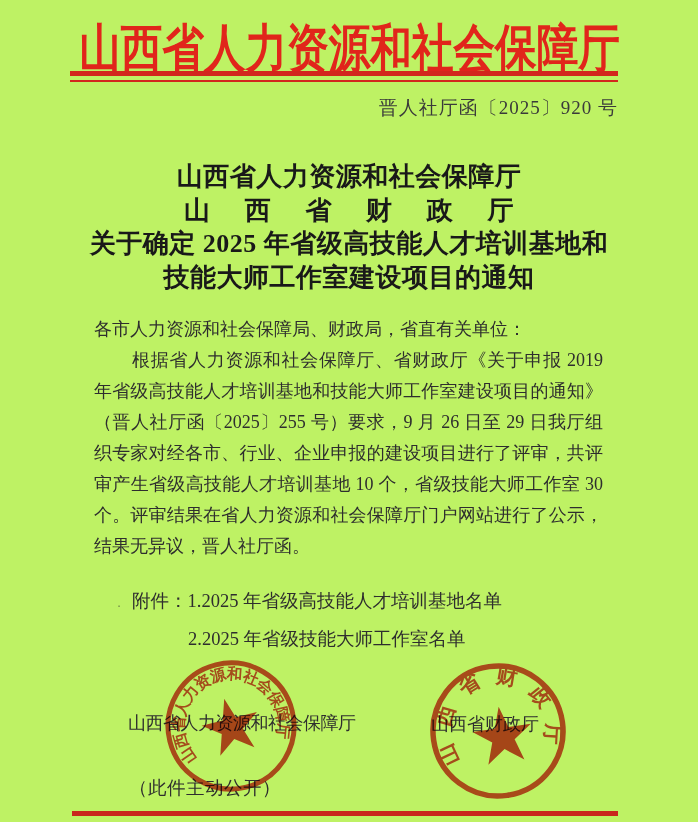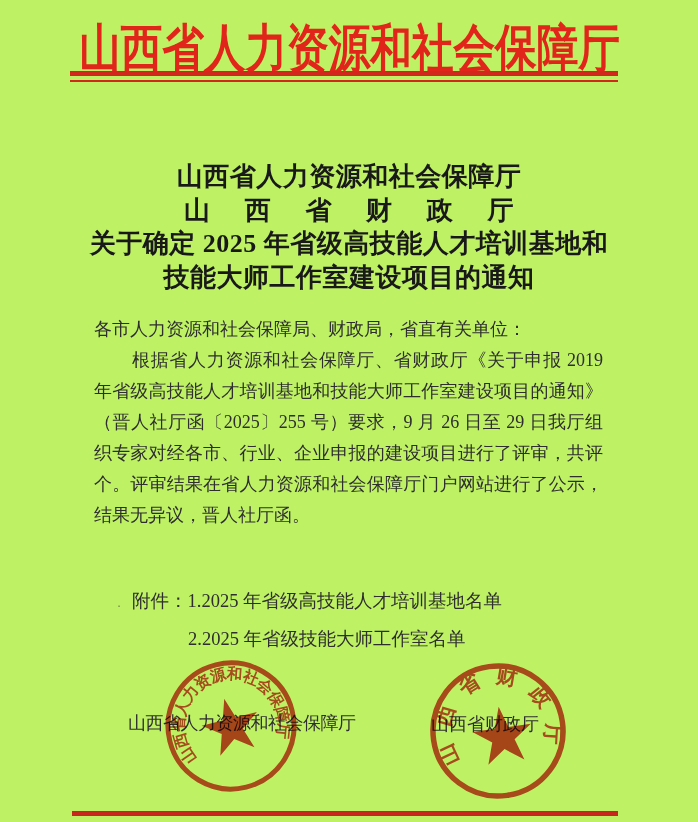--- a/index.html
+++ b/index.html
@@ -152,51 +152,54 @@
 <body>
 
 <div class="page">
 
   <div class="letterhead">
     <span class="letterhead-inner">山西省人力资源和社会保障厅</span>
   </div>
   <div class="rule-thick"></div>
   <div class="rule-thin"></div>
 
+  <div class="doc-number">晋人社厅函〔2025〕920 号</div>
 
   <div class="title-block">
     <div class="title-line">山西省人力资源和社会保障厅</div>
     <div class="title-line">
       <span class="title-line-2">山西省财政厅</span>
     </div>
     <div class="title-line">关于确定 2025 年省级高技能人才培训基地和</div>
     <div class="title-line">技能大师工作室建设项目的通知</div>
   </div>
 
   <div class="body-block">
     <div class="body-row">各市人力资源和社会保障局、财政局，省直有关单位：</div>
     <div class="body-row just indent">根据省人力资源和社会保障厅、省财政厅《关于申报 2019</div>
     <div class="body-row just">年省级高技能人才培训基地和技能大师工作室建设项目的通知》</div>
     <div class="body-row just">（晋人社厅函〔2025〕255 号）要求，9 月 26 日至 29 日我厅组</div>
     <div class="body-row just">织专家对经各市、行业、企业申报的建设项目进行了评审，共评</div>
+    <div class="body-row just">审产生省级高技能人才培训基地 10 个，省级技能大师工作室 30</div>
     <div class="body-row just">个。评审结果在省人力资源和社会保障厅门户网站进行了公示，</div>
     <div class="body-row">结果无异议，晋人社厅函。</div>
   </div>
 
   <div class="attach-block">
     <div class="attach-row">
       <span class="stray-mark">．</span><span>附件：</span><span>1.2025 年省级高技能人才培训基地名单</span>
     </div>
     <div class="attach-row">
       <span class="attach-item-2">2.2025 年省级技能大师工作室名单</span>
     </div>
   </div>
 
   <div class="sig-left-org">山西省人力资源和社会保障厅</div>
   <div class="sig-right-org">山西省财政厅</div>
+  <div class="publicity-note">（此件主动公开）</div>
 
   <div class="seal seal-left">
     <svg viewBox="0 0 142 142">
       <defs>
         <path id="arcL" d="M 30.3,94.5 A 47,47 0 1 1 111.7,94.5" fill="none"></path>
       </defs>
       <circle cx="71" cy="71" r="63" fill="none" stroke="#de3628" stroke-width="5"></circle>
       <polygon points="71,43 77.7,63.7 99.5,63.7 81.9,76.5 88.6,97.3 71,84.5 53.4,97.3 60.1,76.5 42.5,63.7 64.3,63.7" fill="#d9311f"></polygon>
       <text font-size="15.5" fill="#d8372a" font-weight="bold" font-family="Liberation Serif, DejaVu Serif, serif">
         <textPath href="#arcL" xlink:href="#arcL" startOffset="0" textLength="196" lengthAdjust="spacing">山西省人力资源和社会保障厅</textPath>

